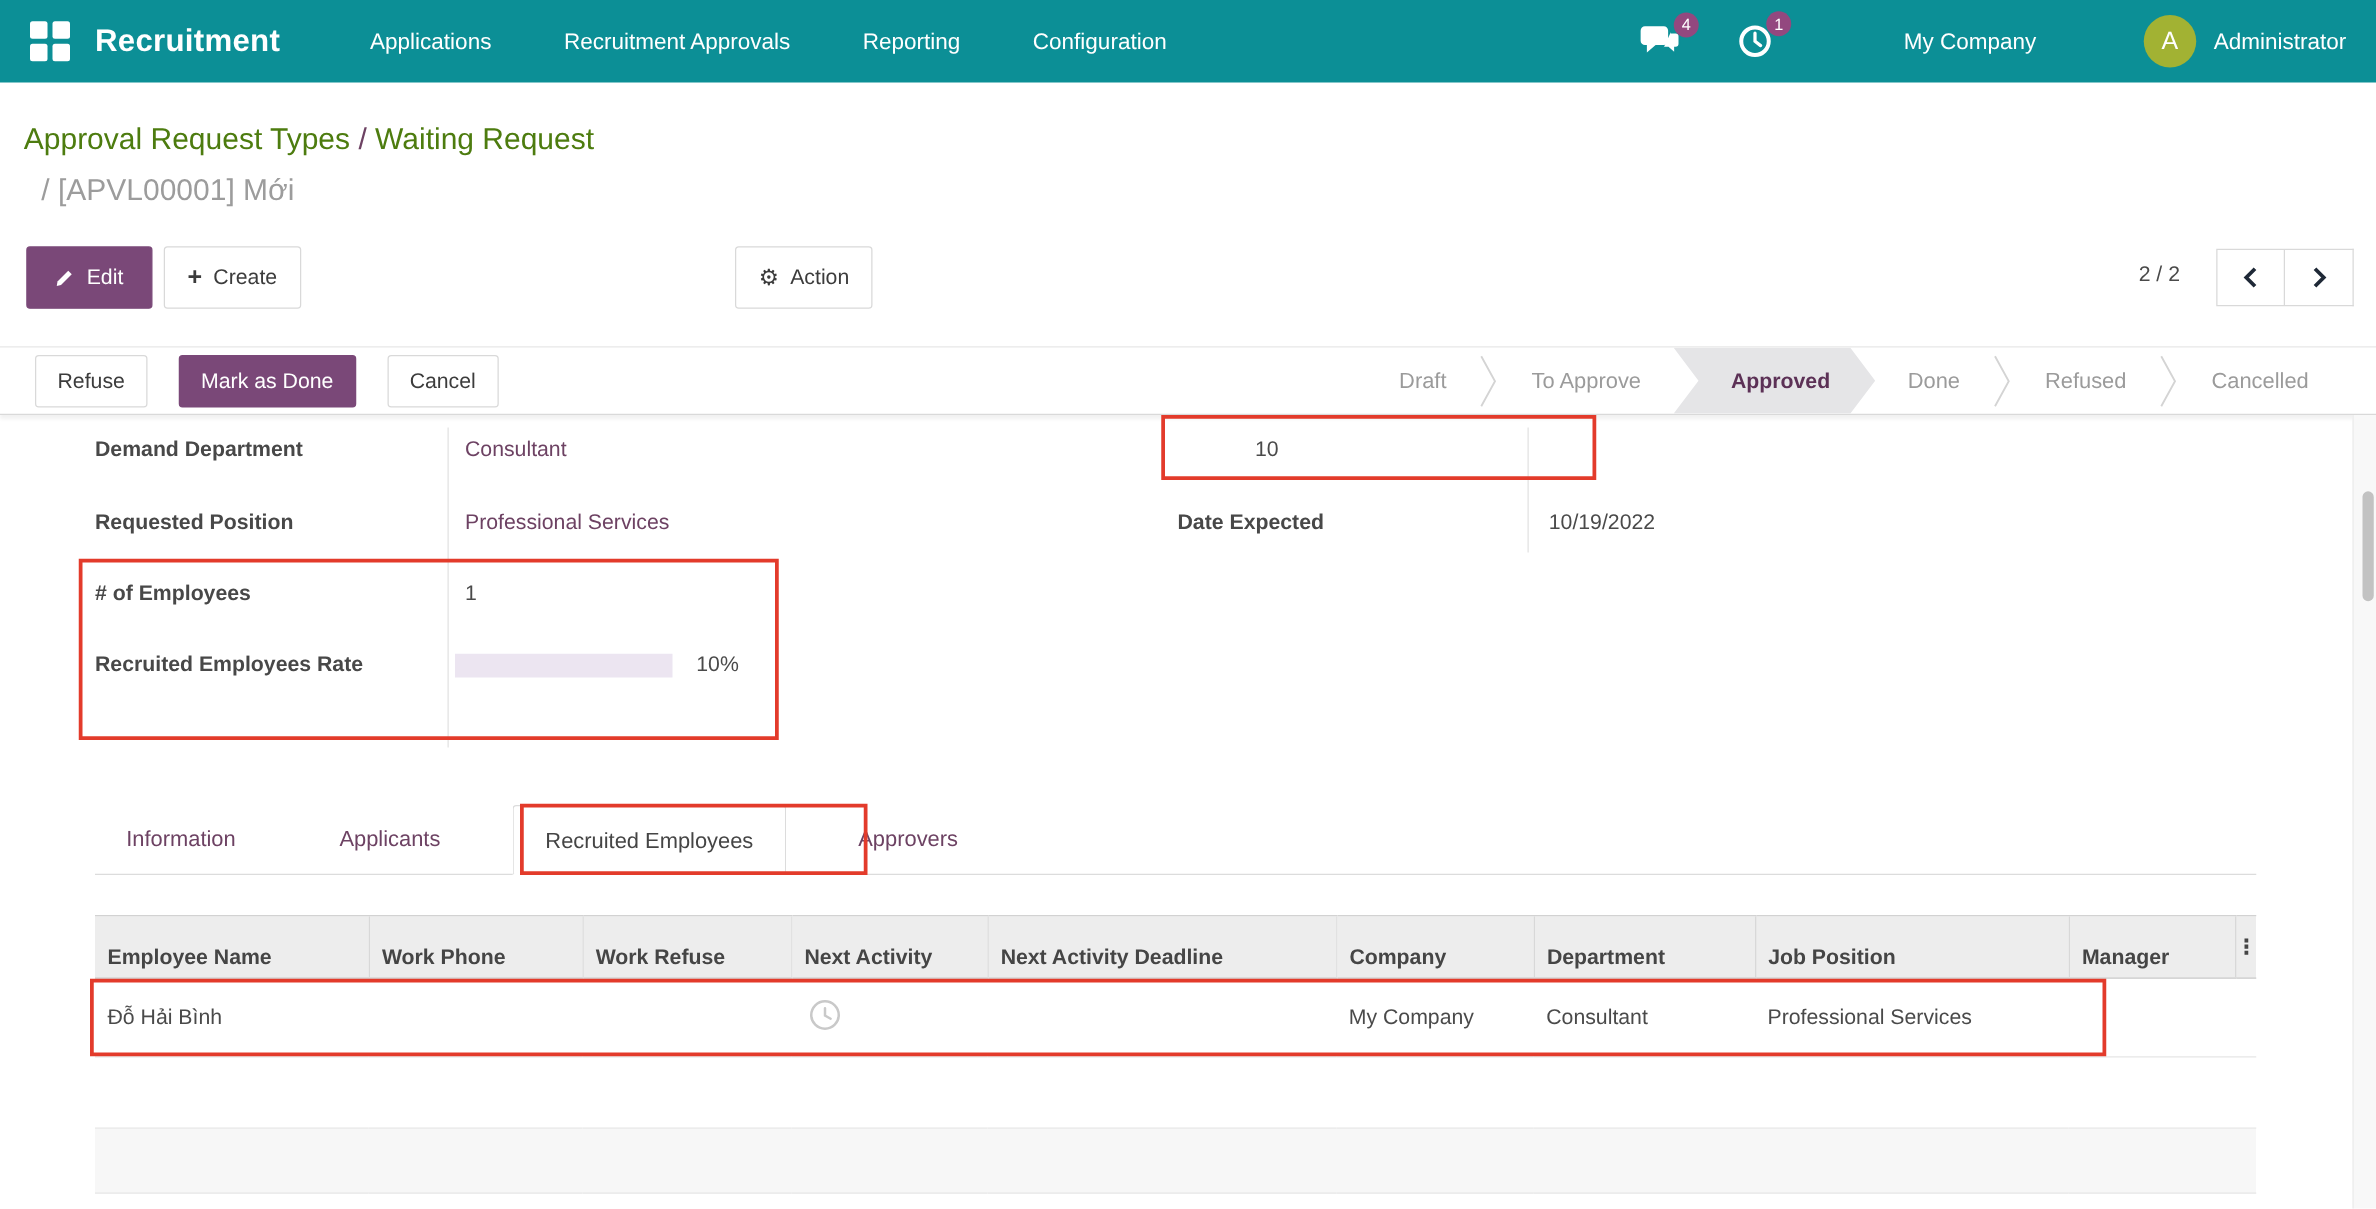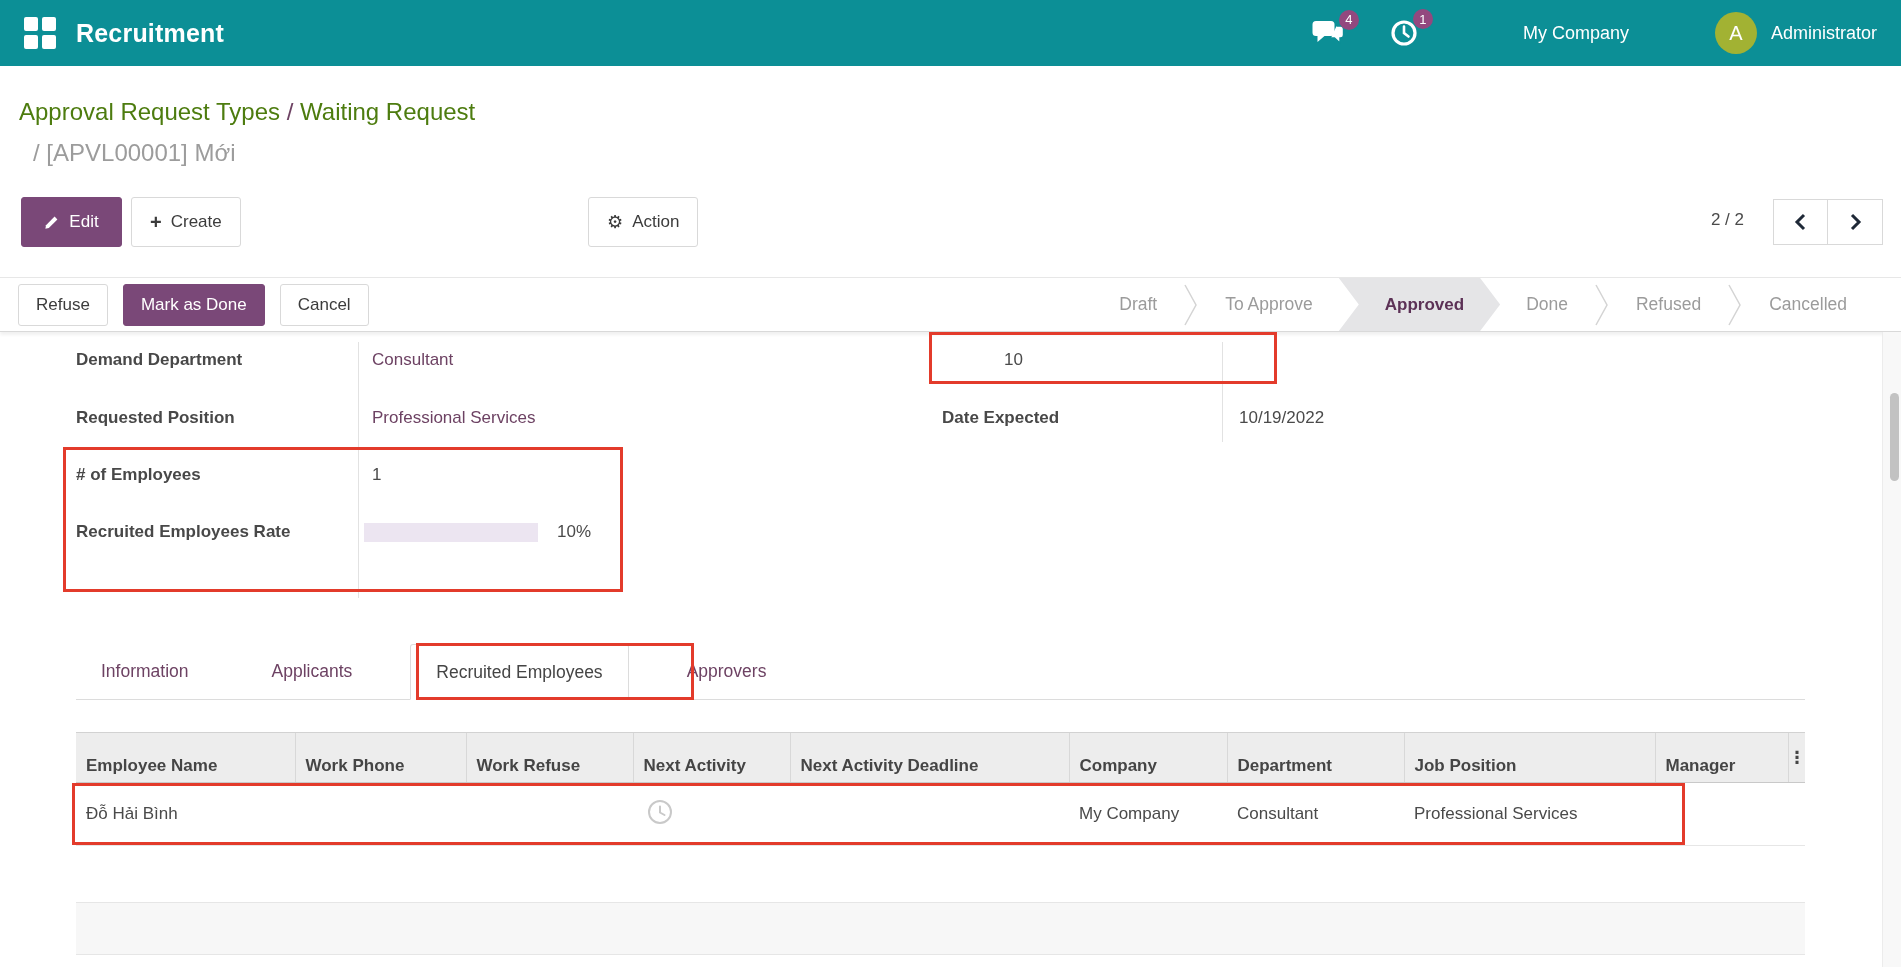--- a/index.html
+++ b/index.html
@@ -47,21 +47,21 @@
   .pager-value { position:absolute; right:157px; top:13px; font-size:17px; color:#4a4a4a; }
   .pager-group { position:absolute; right:18px; top:2px; display:flex; }
   .pager-btn { width:55px; height:46px; background:#fff; border:1px solid #d9d9d9; display:flex;
                align-items:center; justify-content:center; cursor:pointer; }
   .pager-btn + .pager-btn { border-left:none; }
 
   
   .statusbar { position:absolute; top:277px; left:0; right:0; height:55px; background:#fff;
                border-top:1px solid #e7e7e7; border-bottom:1px solid #d9d9d9;
                box-shadow:0 3px 3px rgba(0,0,0,.06); display:flex; align-items:center; }
-  .sb-buttons { display:flex; gap:15px; margin-left:18px; }
+  .sb-buttons { display:flex; gap:25px; margin-left:28px; }
   .sb-btn { height:42px; padding:0 17px; font-size:17px; }
   .pipeline { position:absolute; right:28px; top:0; height:100%; display:flex; align-items:center; }
   .stage { color:#9b9b9b; font-size:17.5px; padding:0 26px; cursor:pointer; white-space:nowrap; }
   .stage-active { height:100%; display:flex; align-items:center; background:#e5e5e7;
                   color:#5c3156; font-weight:700; padding:0 36px 0 46px; cursor:pointer;
                   clip-path:polygon(0 0, calc(100% - 20px) 0, 100% 50%, calc(100% - 20px) 100%, 0 100%, 20px 50%); }
   .stage-sep { display:flex; align-items:center; }
 
   
   .field-row { position:absolute; display:flex; line-height:36px; }
@@ -119,20 +119,26 @@
 <body>
 
 <div class="navbar">
   <div class="grid-icon">
       <span></span>
       <span></span>
       <span></span>
       <span></span>
     </div>
   <div class="brand">Recruitment</div>
+  <div class="nav-menu">
+    <span class="nav-item">Applications</span>
+    <span class="nav-item">Recruitment Approvals</span>
+    <span class="nav-item">Reporting</span>
+    <span class="nav-item">Configuration</span>
+  </div>
   <div class="nav-right">
     <div class="icon-wrap">
       <svg width="33" height="29" viewBox="0 0 33 29">
         <path d="M4 2 h15 a3.5 3.5 0 0 1 3.5 3.5 v8 a3.5 3.5 0 0 1 -3.5 3.5 h-6.5 l-7 6 v-6 H4 a3.5 3.5 0 0 1 -3.5 -3.5 v-8 A3.5 3.5 0 0 1 4 2 z" fill="#fff"></path>
         <path d="M24.5 7 h4 a3 3 0 0 1 3 3 v6 a3 3 0 0 1 -3 3 h-0.5 v5 l-5.5 -5 h-3.5" fill="#fff" stroke="#0c8f96" stroke-width="1.4"></path>
       </svg>
       <span class="badge">4</span>
     </div>
     <div class="icon-wrap">
       <svg width="30" height="30" viewBox="0 0 30 30">

